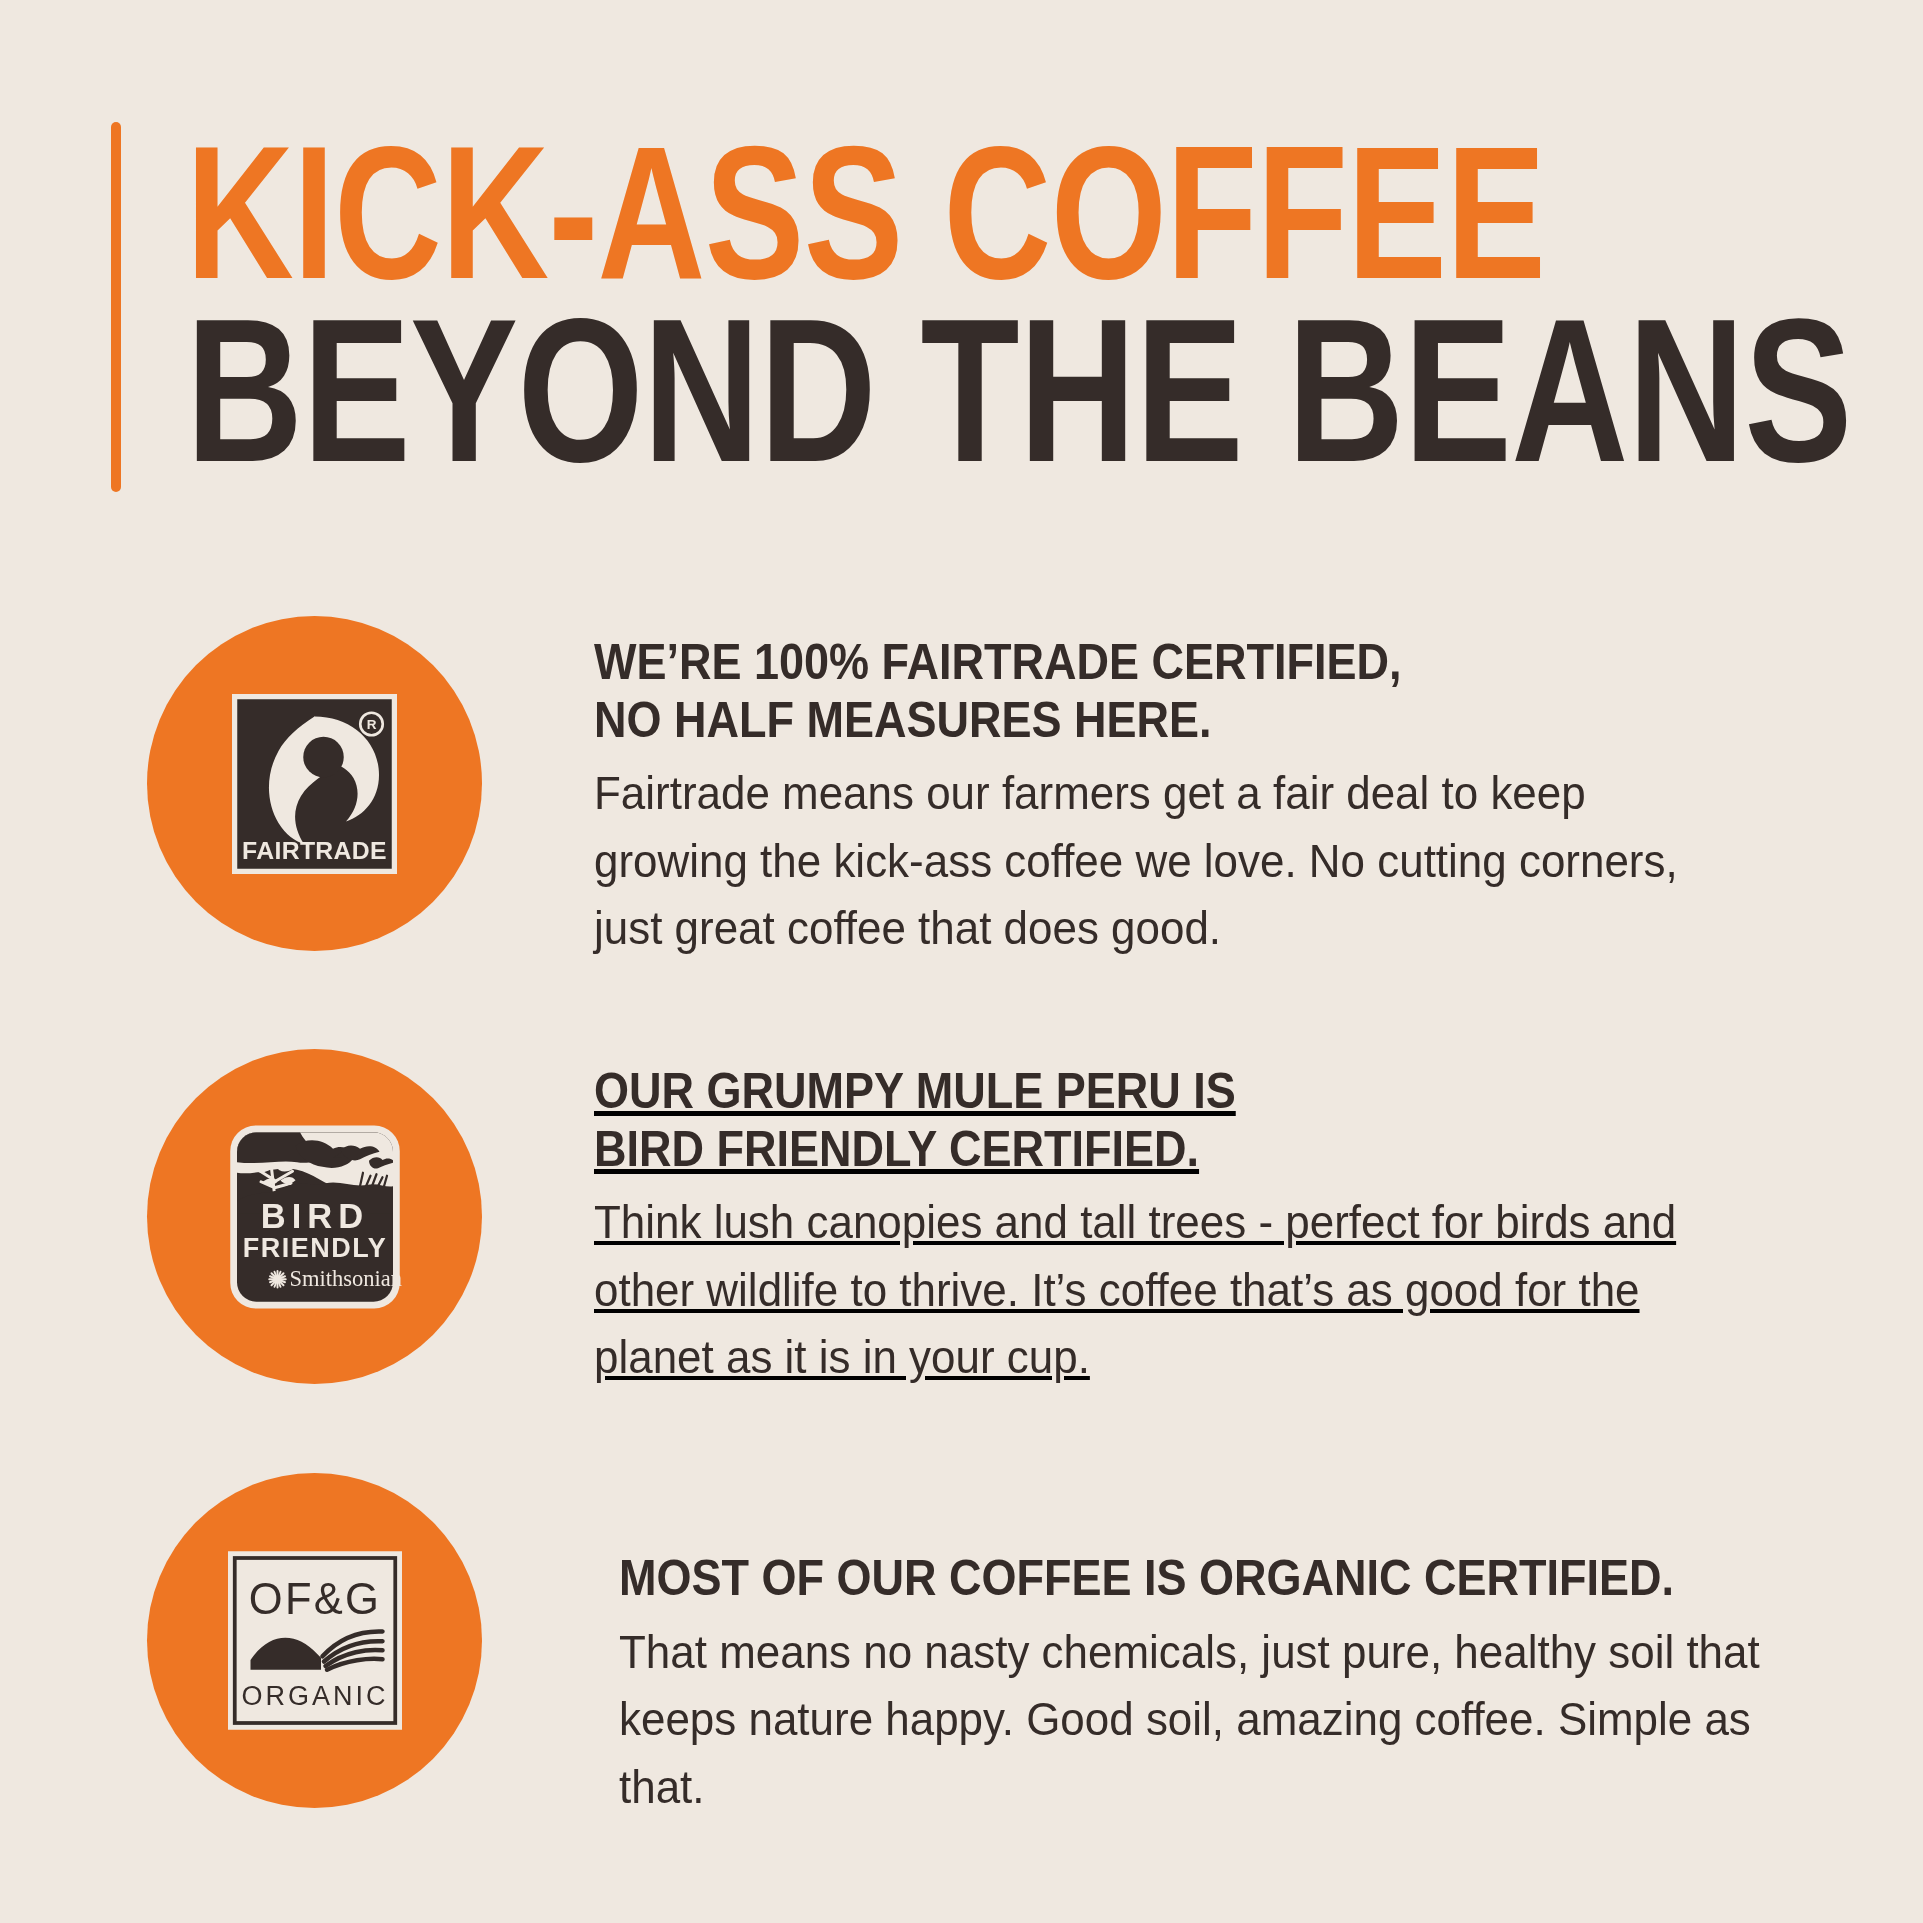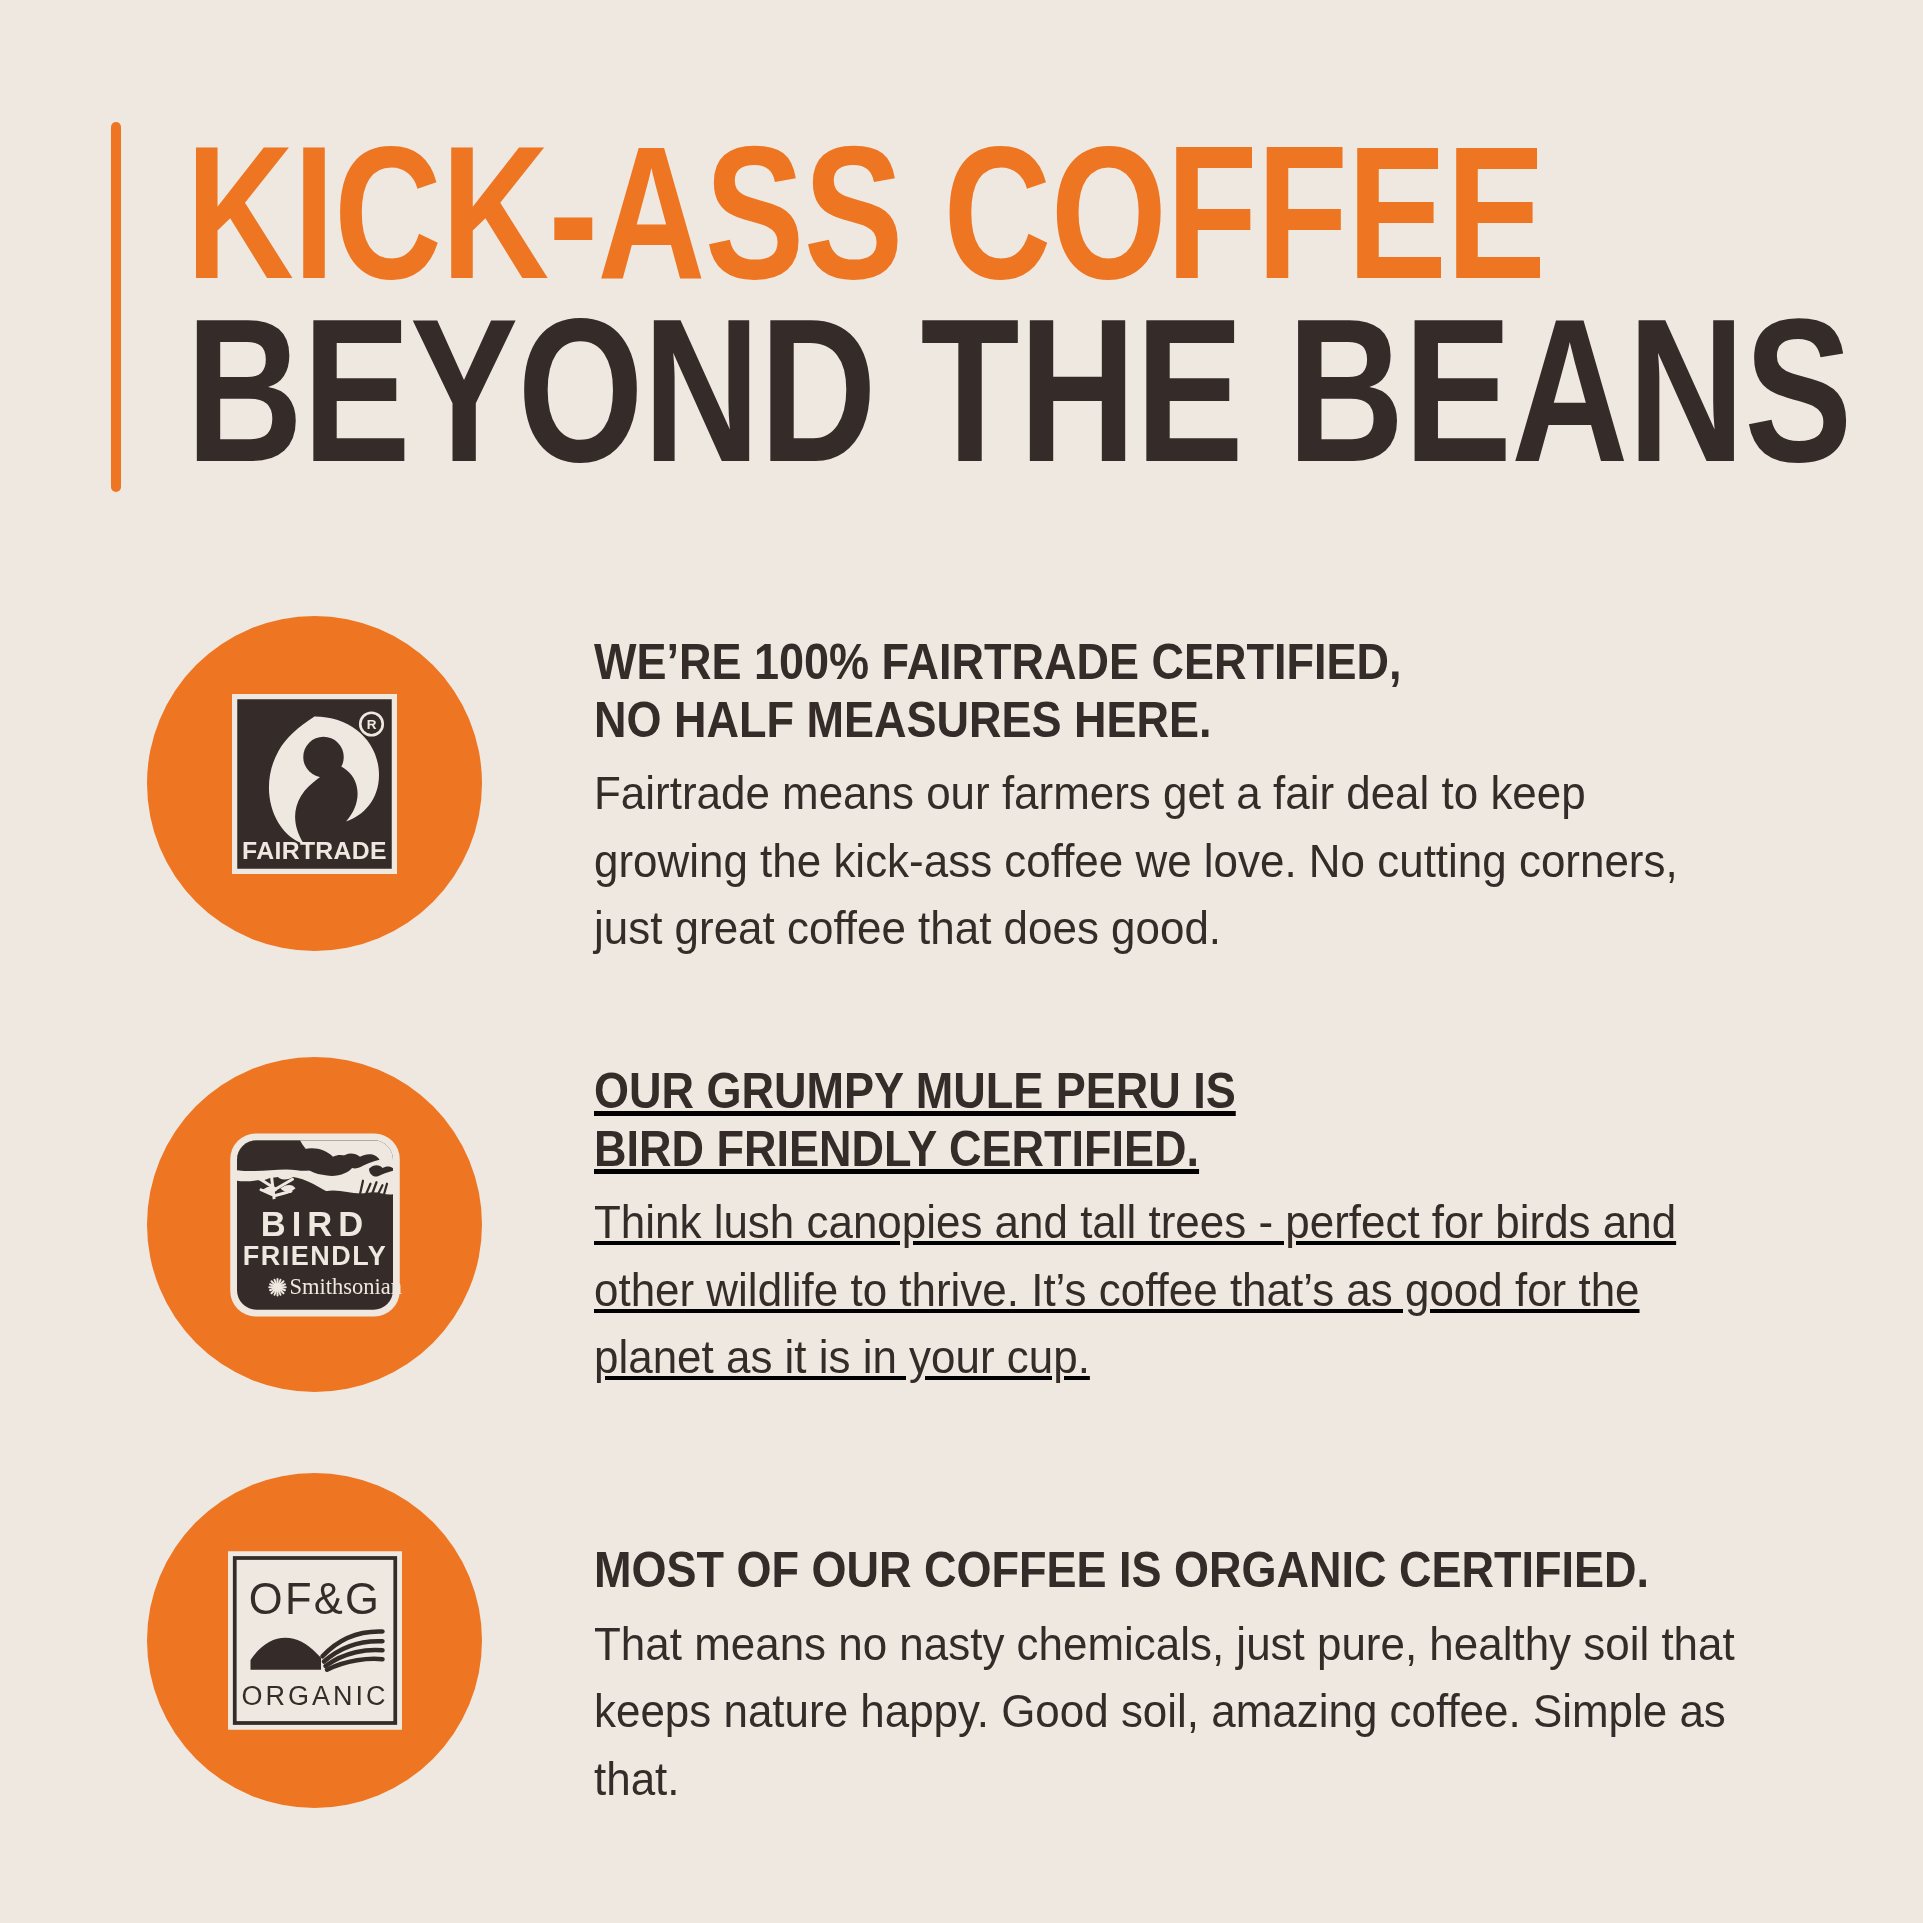--- a/index.html
+++ b/index.html
@@ -124,26 +124,26 @@
     transform: scaleX(0.935);
     transform-origin: left top;
   }
 
   
   #block-fairtrade { top: 616px; }
   #block-fairtrade .badge-circle { top: 0px; }
   #block-fairtrade .block-text  { top: 16.5px; }
 
   #block-birdfriendly { top: 1045px; }
-  #block-birdfriendly .badge-circle { top: 12px; }
+  #block-birdfriendly .badge-circle { top: 4px; }
   #block-birdfriendly .block-text  { top: 16.5px; text-decoration: underline; }
 
   #block-organic { top: 1473px; }
   #block-organic .badge-circle { top: 0px; }
-  #block-organic .block-text  { top: 68px; }
+  #block-organic .block-text  { top: 76px; margin-left: 25px; }
 </style>
 </head>
 <body>
 
 <div class="page">
 
   <div class="header">
     <div class="accent-bar"></div>
     <div class="title-wrap">
       <div class="title-line title-line-1">Kick-Ass Coffee</div>

